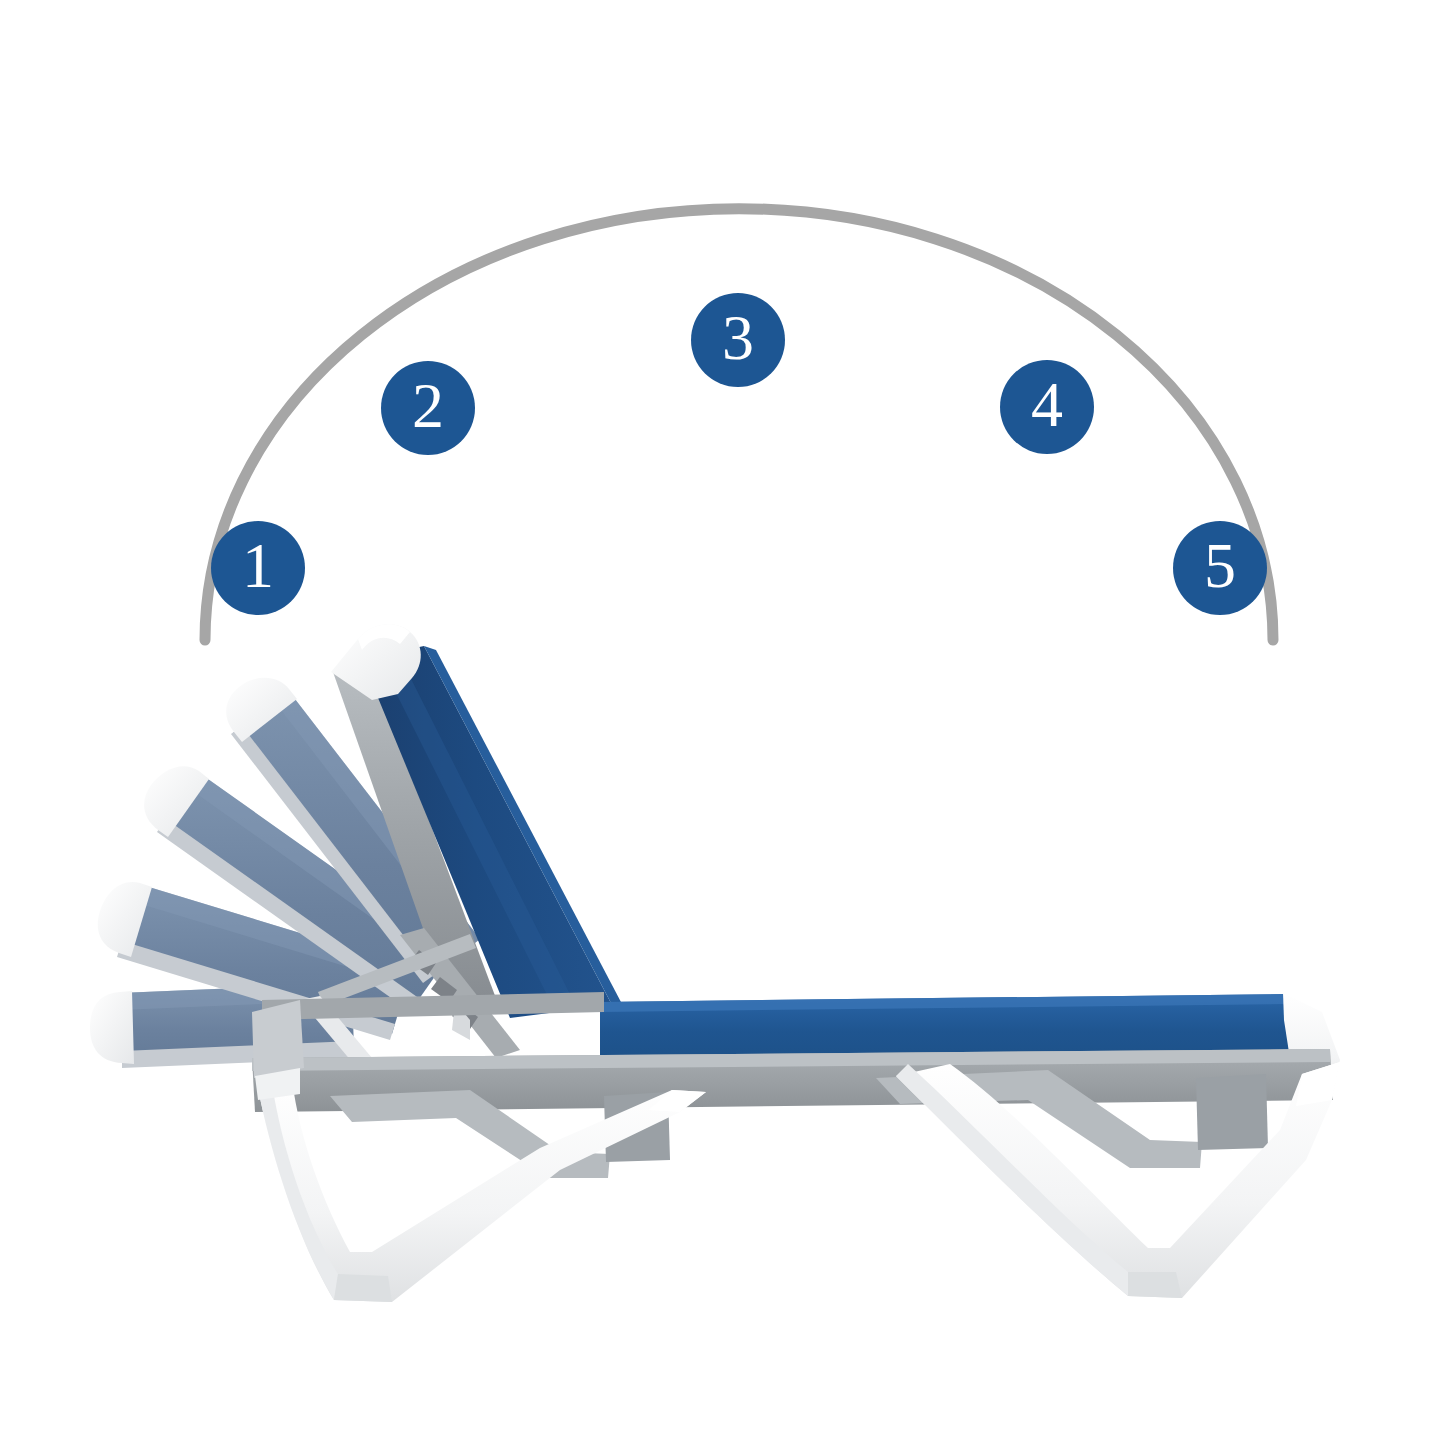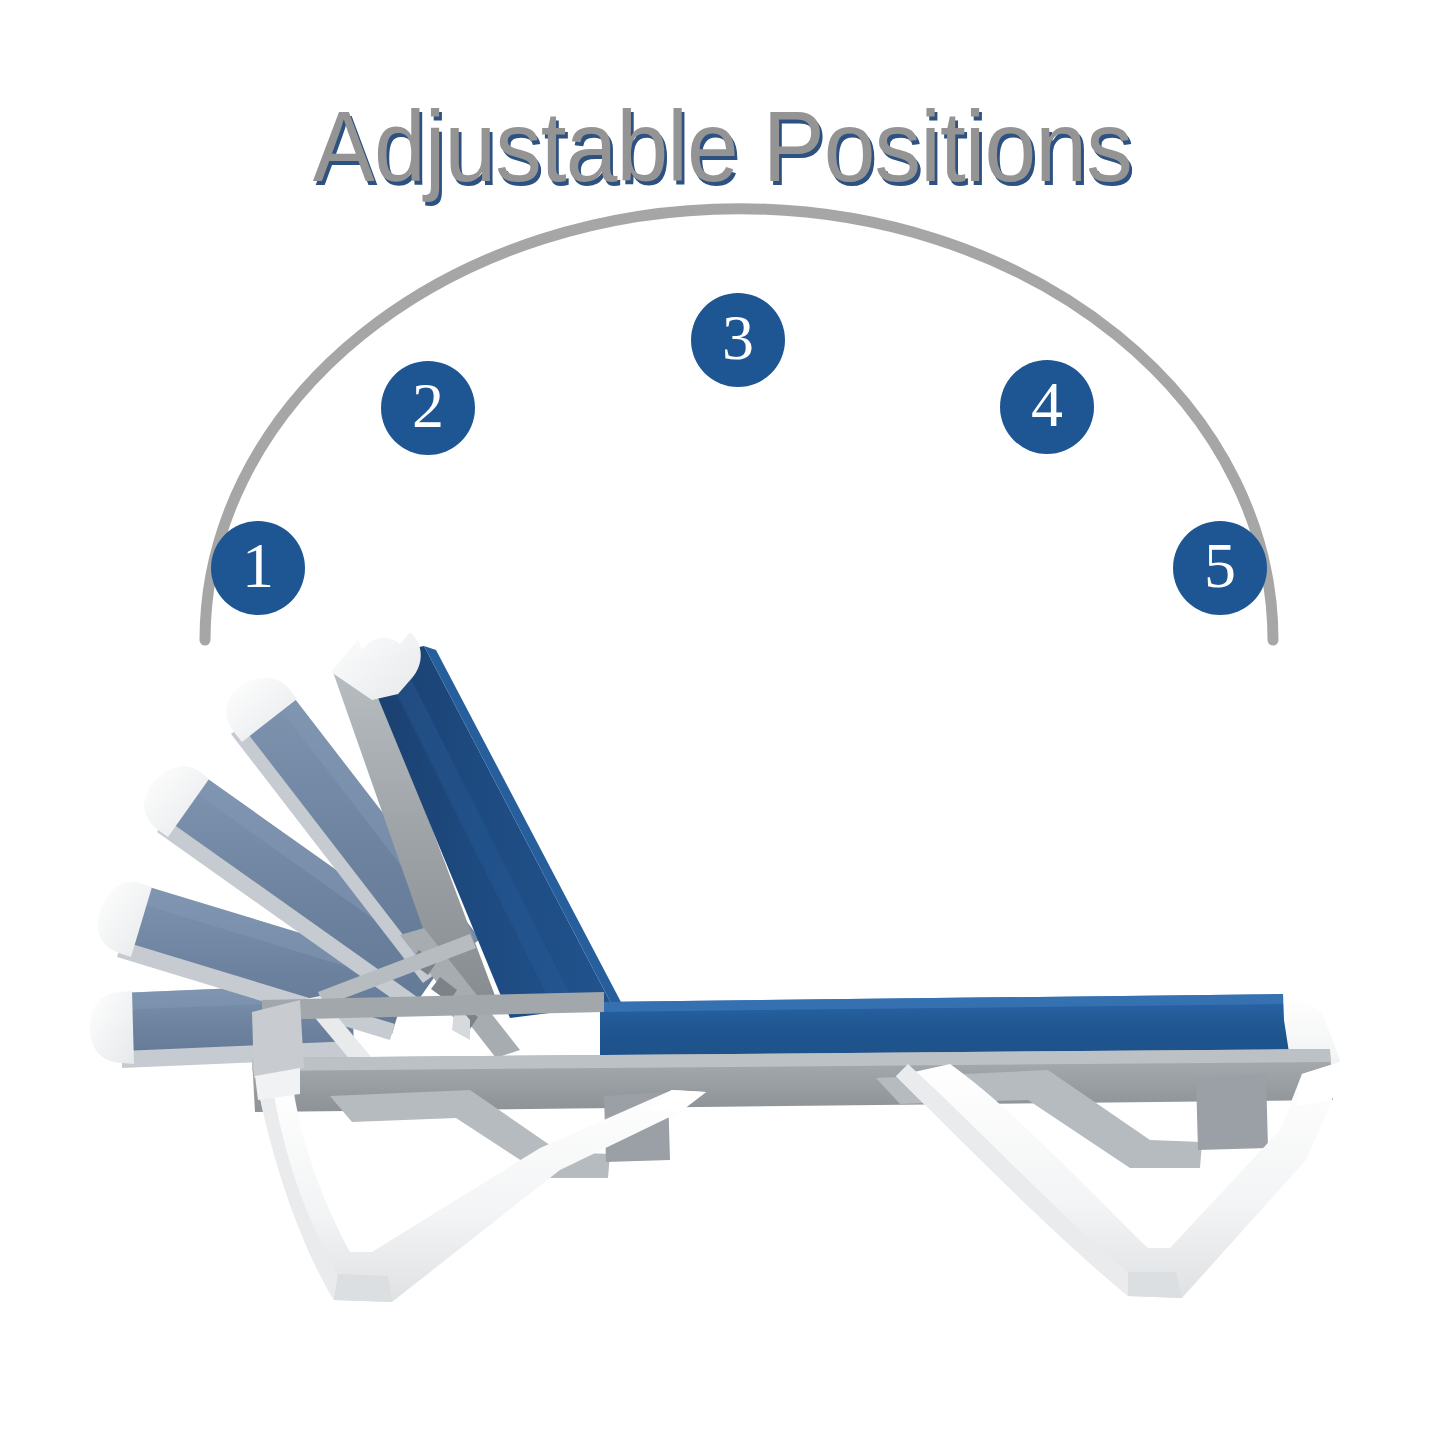--- a/index.html
+++ b/index.html
@@ -60,23 +60,20 @@
     color: #ffffff;
     user-select: none;
   }
   .badge span { display: block; transform: translateY(-2px); }
 </style>
 </head>
 <body>
 
 <div id="infographic" style="width: 1445px; height: 1445px; background: rgb(255, 255, 255);">
 
-  <div id="title-block">
-    <div id="page-title" style="color: rgb(148, 148, 148); text-shadow: rgb(45, 81, 128) 3px 4px 0px;">Adjustable Positions</div>
-  </div>
 
   <svg id="stage" viewBox="0 0 1445 1445" width="1445" height="1445">
 
     <defs>
       <linearGradient id="gradBlueSeat" x1="0" y1="0" x2="0" y2="1">
         <stop offset="0%" stop-color="#2a66a8"></stop>
         <stop offset="55%" stop-color="#1f5590"></stop>
         <stop offset="100%" stop-color="#1d5188"></stop>
       </linearGradient>
       <linearGradient id="gradBlueBack" x1="0" y1="0" x2="1" y2="0">

